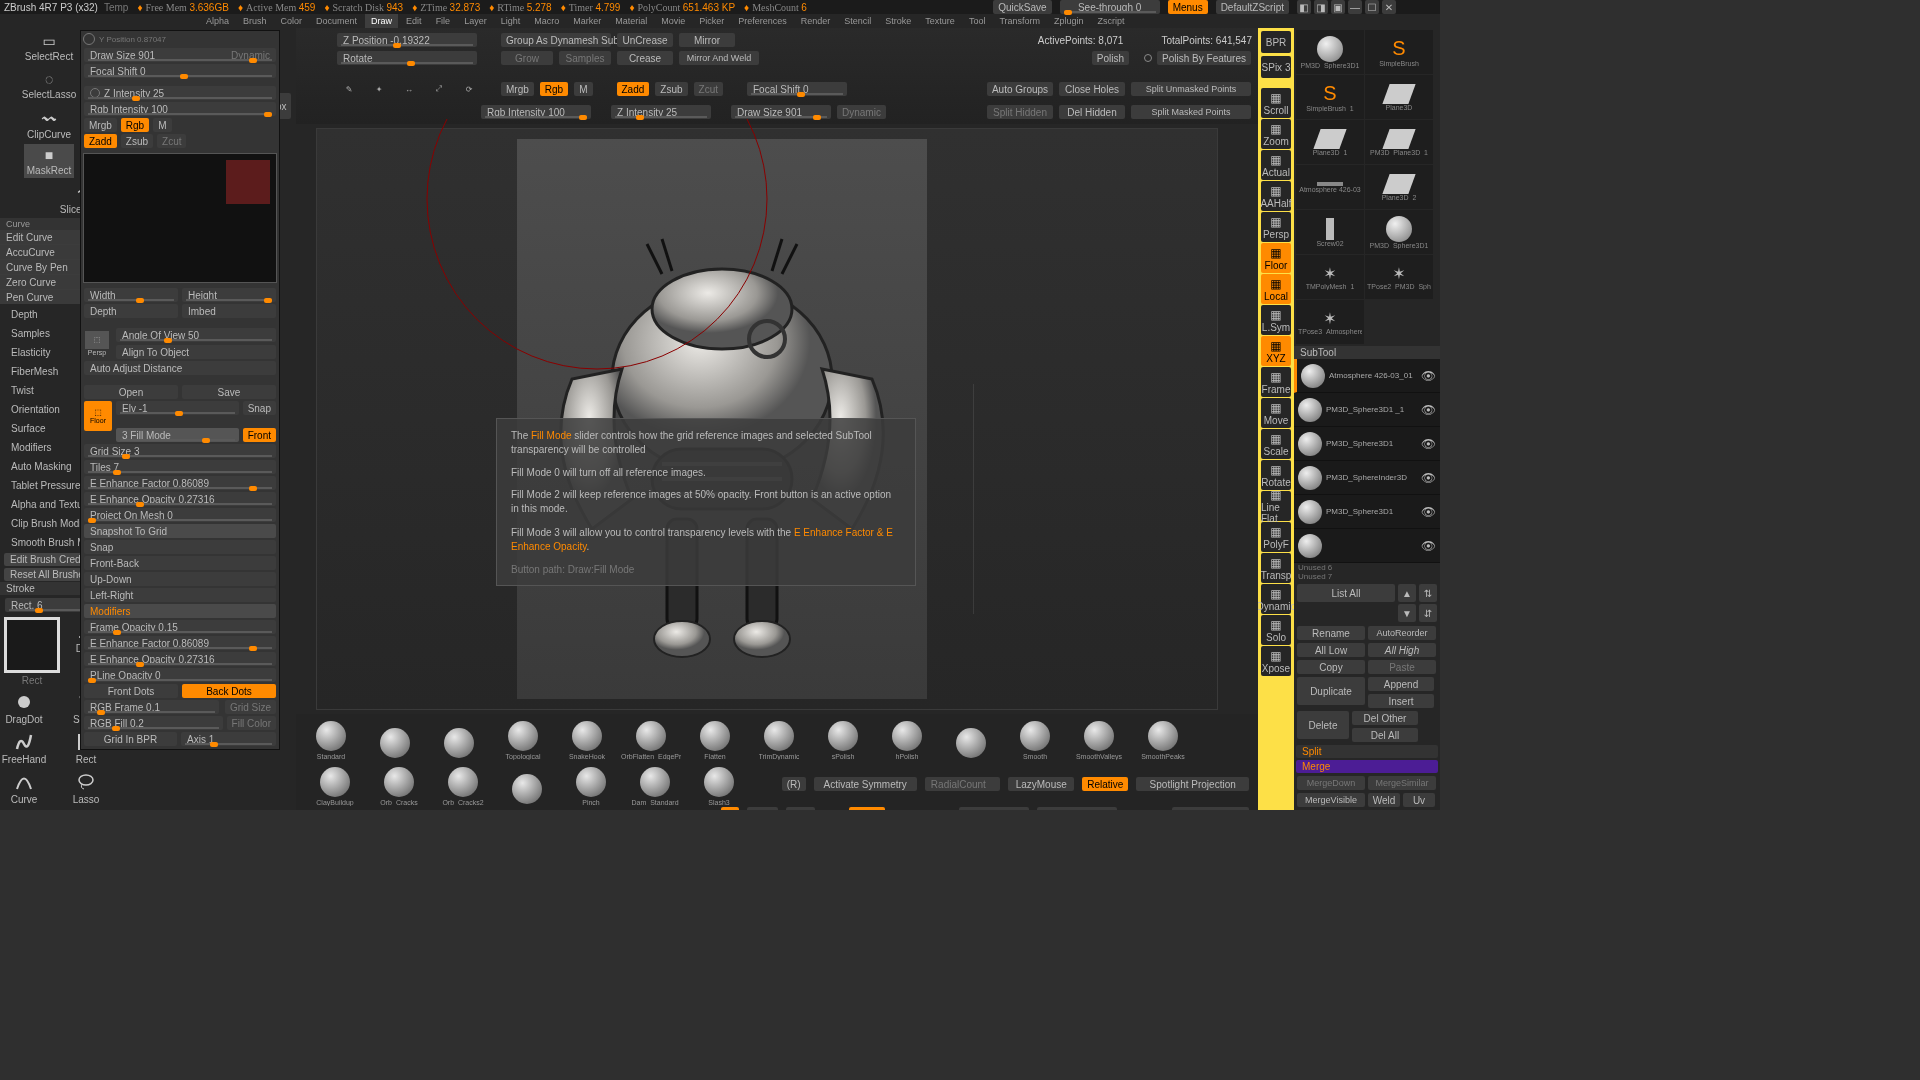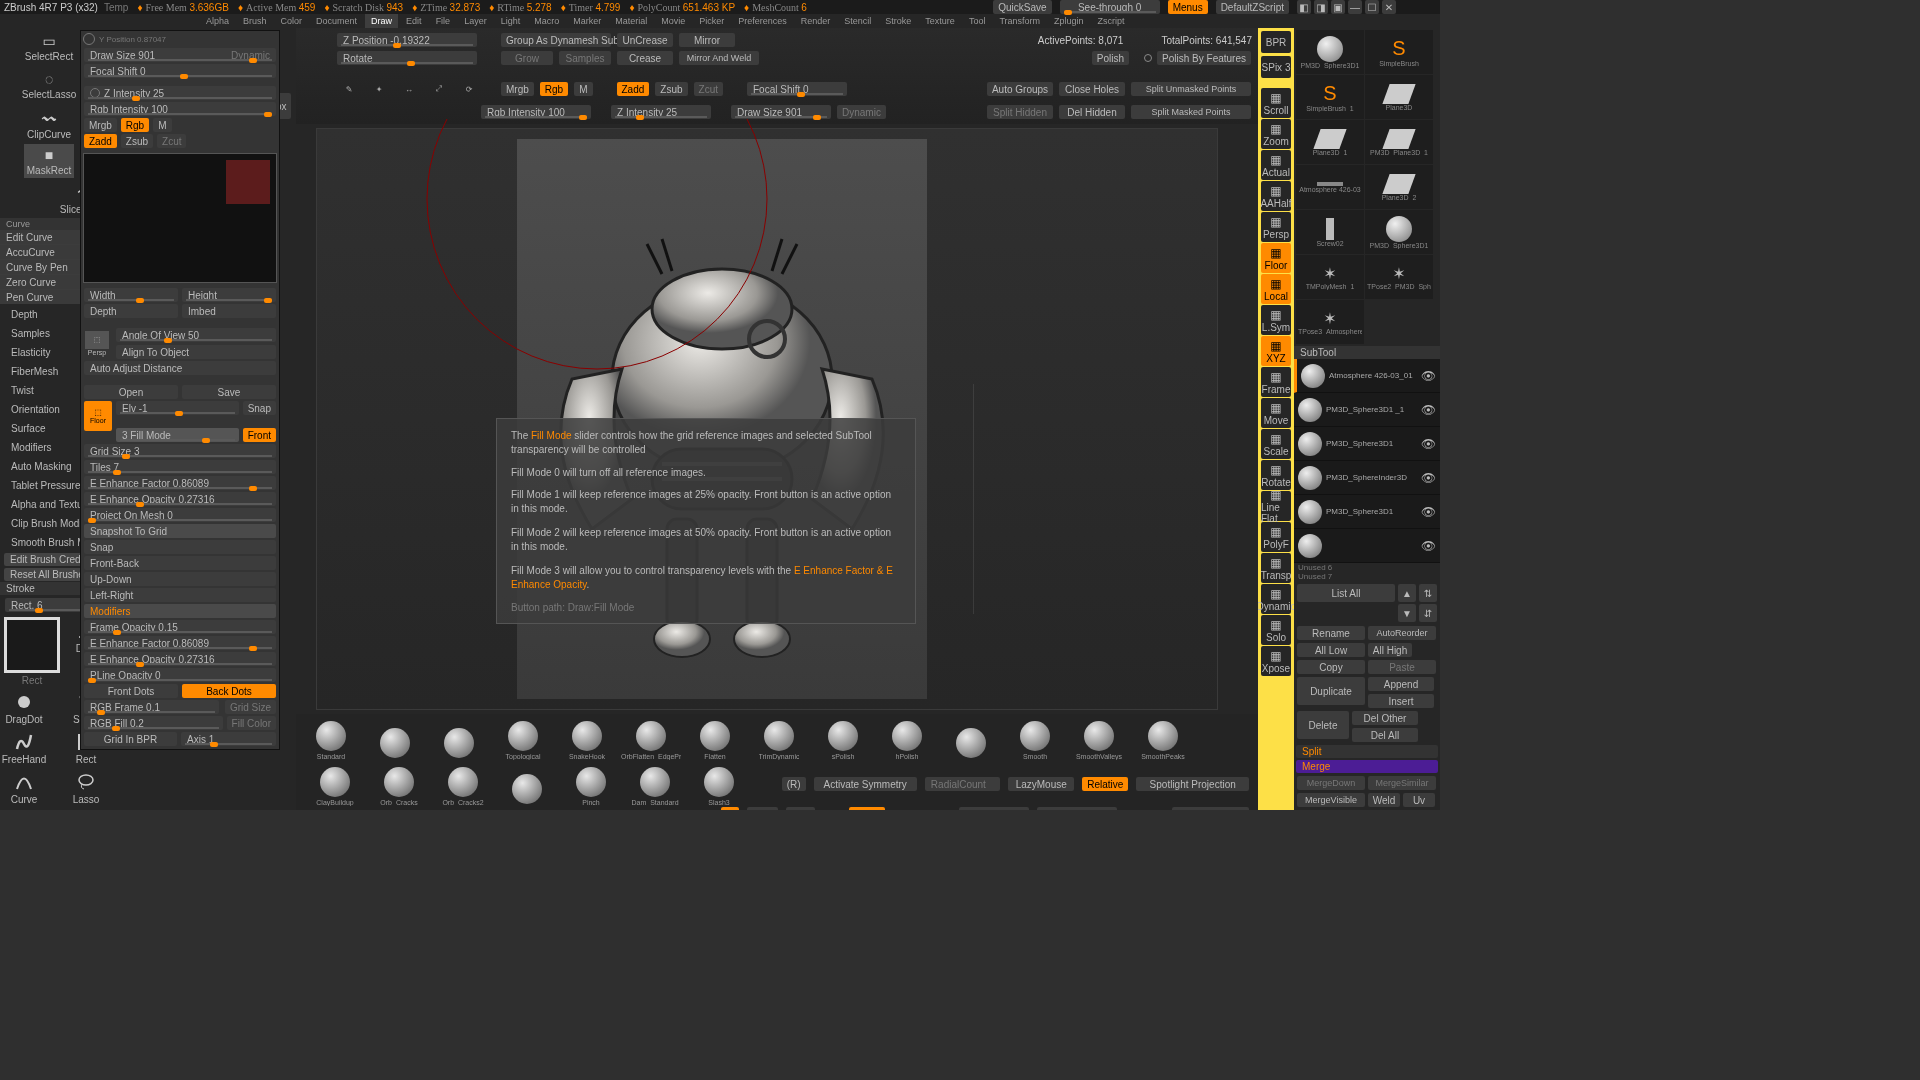--- a/index.html
+++ b/index.html
@@ -626,21 +626,20 @@
             <span>Axis 1</span>
             <span class="sl"></span>
             <span class="knob" style="left:30%;"></span>
           </span>
         </div>
     </div>
 
     <div class="col" style="position:absolute;left:200px;top:390px;width:420px;padding:10px 14px;background:rgba(60,60,60,0.85);border:1px solid #555;gap:10px;">
       <div style="line-height:1.4;"><span>The </span><span class="ot">Fill Mode</span><span> slider controls how the grid reference images and selected SubTool transparency will be controlled</span></div>
       <div>Fill Mode 0 will turn off all reference images.</div>
-      <div style="line-height:1.4;">Fill Mode 1 will keep reference images at 25% opacity. Front button is an active option in this mode.</div>
       <div style="line-height:1.4;">Fill Mode 2 will keep reference images at 50% opacity. Front button is an active option in this mode.</div>
       <div style="line-height:1.4;"><span>Fill Mode 3 will allow you to control transparency levels with the </span><span class="ot">E Enhance Factor &amp; E Enhance Opacity</span><span>.</span></div>
       <div class="dimtxt">Button path: Draw:Fill Mode</div>
     </div>
 
     <div class="col" style="position:absolute;bottom:0;left:0;right:0;height:96px;background:#242424;">
       <div id="bshelf1" class="row" style="gap:2px;padding:2px 4px;justify-content:flex-start;">
           <div class="col" style="width: 62px; height: 44px; align-items: center; justify-content: flex-end; gap: 2px;">
             <div style="width:30px;height:30px;border-radius:50%;background:radial-gradient(circle at 35% 30%,#e8e8e8,#555);"></div>
             <span style="font-size:7px;color:#999;white-space:nowrap;overflow:hidden;max-width:60px;">Standard</span>
@@ -951,21 +950,21 @@
     </div>
     <div class="row" style="gap:1px;padding:0 2px;justify-content:flex-end;">
       <span class="btn" style="width:18px;height:18px;">▼</span>
       <span class="btn" style="width:18px;height:18px;">⇵</span>
     </div>
     <div style="height:4px;"></div>
     <div class="row" style="flex-wrap:wrap;gap:1px;padding:0 2px;">
       <span class="btn" style="width:68px;">Rename</span>
       <span class="btn" style="width:68px;font-size:9px;">AutoReorder</span>
       <span class="btn" style="width:68px;">All Low</span>
-      <span class="btn" style="width:44px;">All High</span>
+      <span class="btn" style="width:68px;font-style:italic;">All High</span>
       <span class="btn" style="width:68px;">Copy</span>
       <span class="btn dimtxt" style="width:68px;">Paste</span>
       <span class="btn" style="width:68px;height:28px;">Duplicate</span>
       <div class="col" style="width:68px;gap:1px;">
         <span class="btn">Append</span>
         <span class="btn">Insert</span>
       </div>
       <span class="btn" style="width:52px;height:28px;">Delete</span>
       <div class="col" style="width:68px;gap:1px;">
         <span class="btn">Del Other</span>

